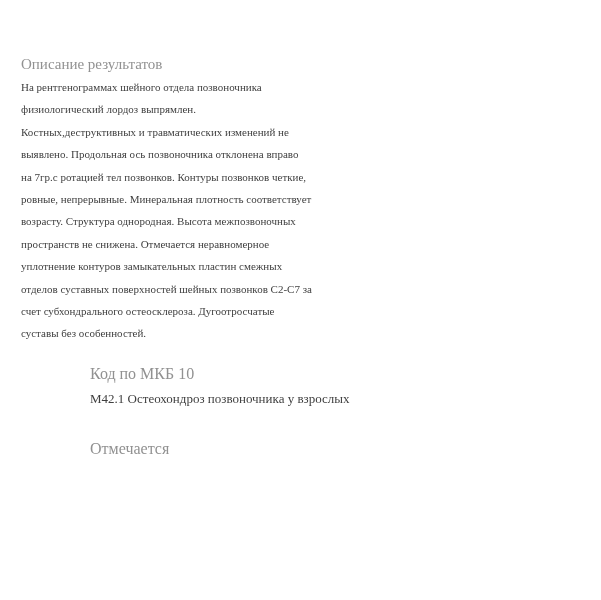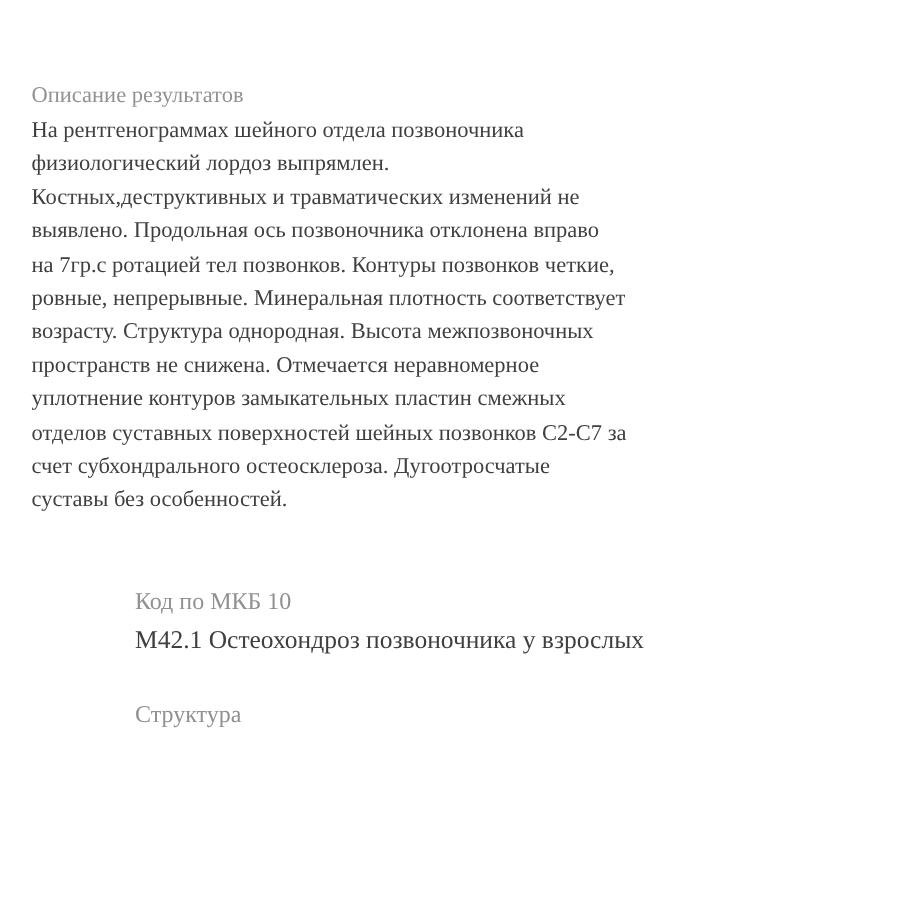--- a/index.html
+++ b/index.html
@@ -19,39 +19,38 @@
     margin: 0;
   }
   .sec-heading {
     color: var(--color-heading, #919191);
     font-size: 15px;
     line-height: 23px;
     white-space: pre;
   }
   .sec-body {
     color: var(--color-body, #3f3f3f);
-    font-size: 15px;
+    font-size: 11px;
     line-height: 22.4px;
     white-space: pre;
   }
   
   .sec-description { left: 21px; top: 13px; width: 460px; margin-top: 40px; }
   
   .sec-icd { left: 90px; top: 361px; width: 480px; }
   
   .sec-conclusion { left: 90px; top: 436px; width: 490px; }
   .sec-icd .sec-heading,
   .sec-conclusion .sec-heading {
     font-size: 16px;
     line-height: 25px;
-    margin-top: 28px;
   }
   .sec-icd .sec-body,
   .sec-conclusion .sec-body {
-    font-size: 17px;
+    font-size: 13px;
     line-height: 25.3px;
   }
 </style>
 </head>
 <body>
 
 <main>
 
   <section class="sec sec-description">
     <div class="sec-heading">Описание результатов</div>
@@ -68,16 +67,16 @@
 счет субхондрального остеосклероза. Дугоотросчатые
 суставы без особенностей.</div>
   </section>
 
   <section class="sec sec-icd">
     <div class="sec-heading">Код по МКБ 10</div>
     <div class="sec-body">M42.1 Остеохондроз позвоночника у взрослых</div>
   </section>
 
   <section class="sec sec-conclusion">
-    <div class="sec-heading">Структура</div>
+    <div class="sec-heading">Отмечается</div>
   </section>
 
 </main>
 
 </body></html>

